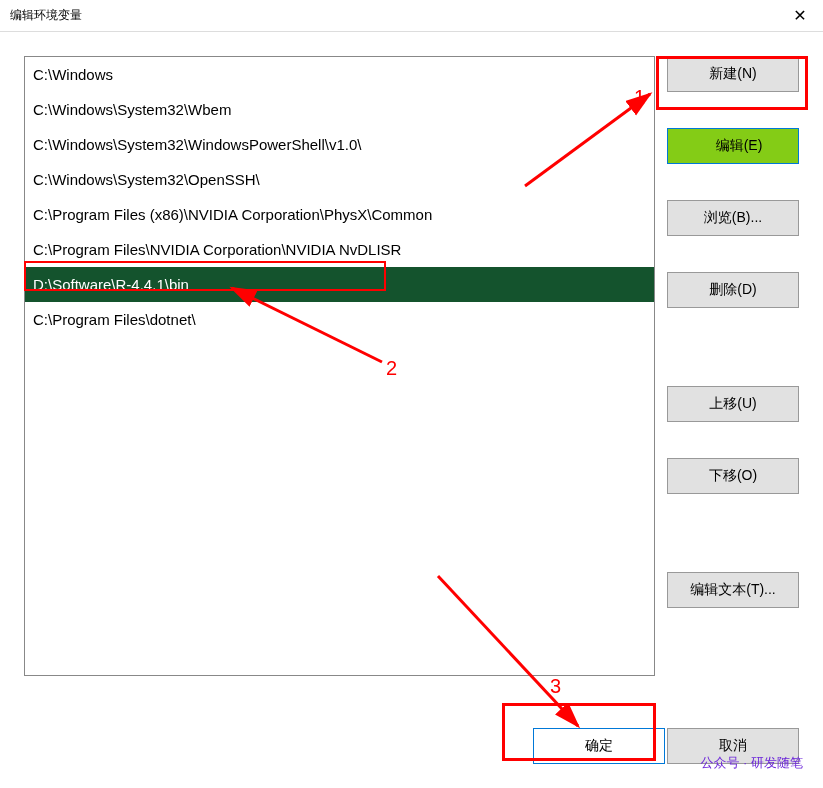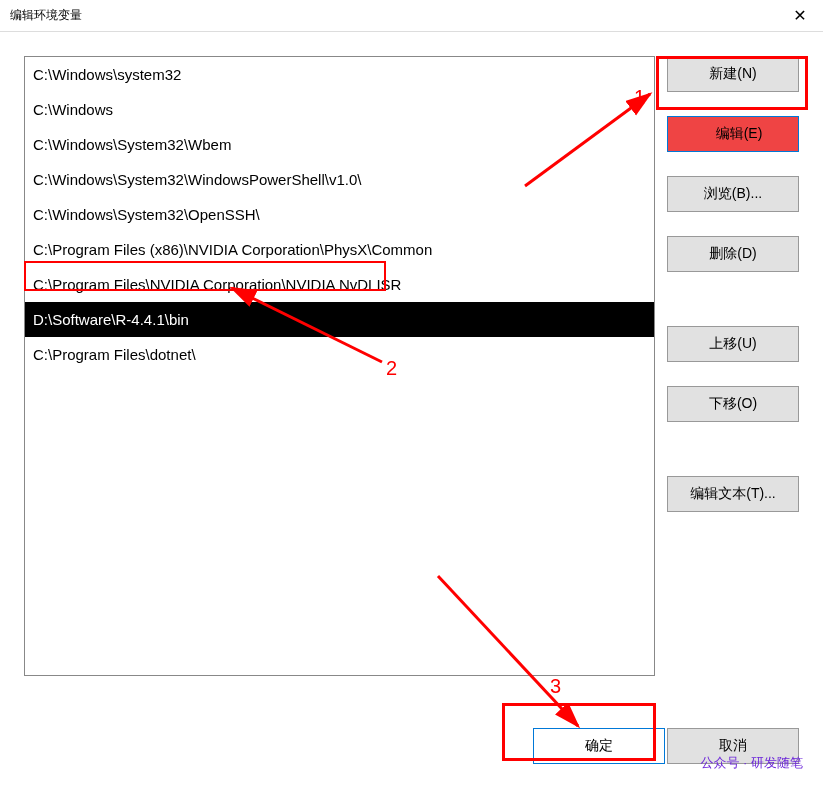--- a/index.html
+++ b/index.html
@@ -45,42 +45,42 @@
       height: 620px;
     }
     .list-item {
       padding: 4px 8px;
       font-size: 15px;
       line-height: 1.8;
       white-space: nowrap;
       cursor: default;
     }
     .list-item.selected {
-      background: #000000;
+      background: #14532d;
       color: #fff;
     }
     .btn-col {
       width: 132px;
       display: flex;
       flex-direction: column;
-      gap: 0;
+      gap: 12px;
     }
     .btn {
       height: 36px;
       border: 1px solid #999;
       background: #e1e1e1;
       font-size: 14px;
       cursor: pointer;
       display: flex;
       align-items: center;
       justify-content: center;
       margin-bottom: 24px;
     }
     .btn.highlight {
-      background: #ef4444;
+      background: #84cc16;
       border: 1px solid #0078d7;
       padding-left: 12px;
     }
     .spacer-small { height: 30px; }
     .footer {
       position: absolute;
       right: 24px;
       bottom: 24px;
       display: flex;
       gap: 2px;
@@ -140,21 +140,20 @@
 
 <div class="titlebar">
   <div class="titlebar-title">编辑环境变量</div>
   <div class="close-btn">
     <span>✕</span>
   </div>
 </div>
 
 <div class="body-area">
   <div class="listbox">
-    <div class="list-item">C:\Windows\system32</div>
     <div class="list-item">C:\Windows</div>
     <div class="list-item">C:\Windows\System32\Wbem</div>
     <div class="list-item">C:\Windows\System32\WindowsPowerShell\v1.0\</div>
     <div class="list-item">C:\Windows\System32\OpenSSH\</div>
     <div class="list-item">C:\Program Files (x86)\NVIDIA Corporation\PhysX\Common</div>
     <div class="list-item">C:\Program Files\NVIDIA Corporation\NVIDIA NvDLISR</div>
     <div class="list-item selected">D:\Software\R-4.4.1\bin</div>
     <div class="list-item">C:\Program Files\dotnet\</div>
   </div>
 

